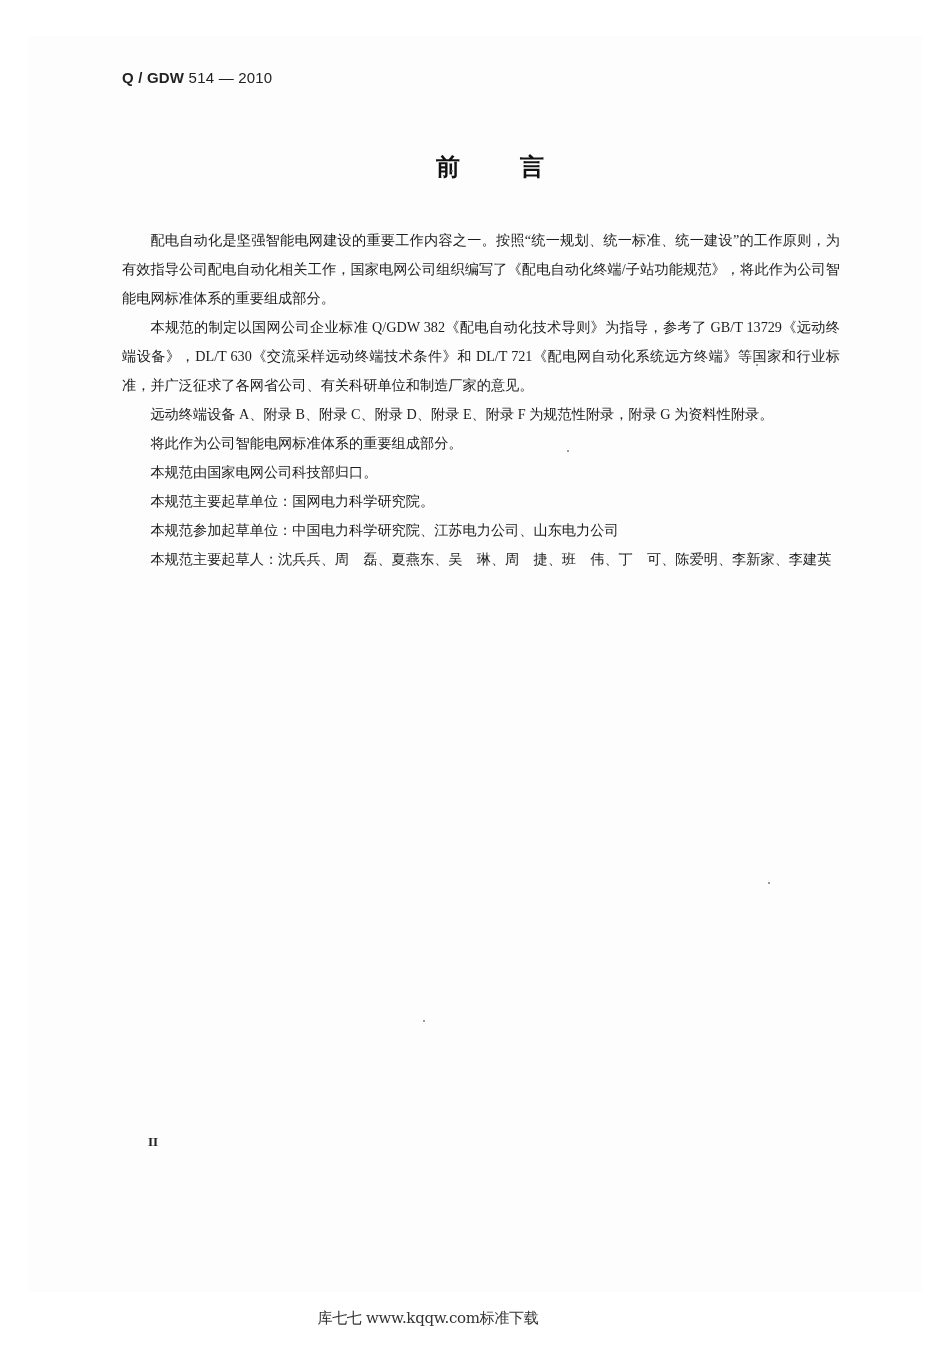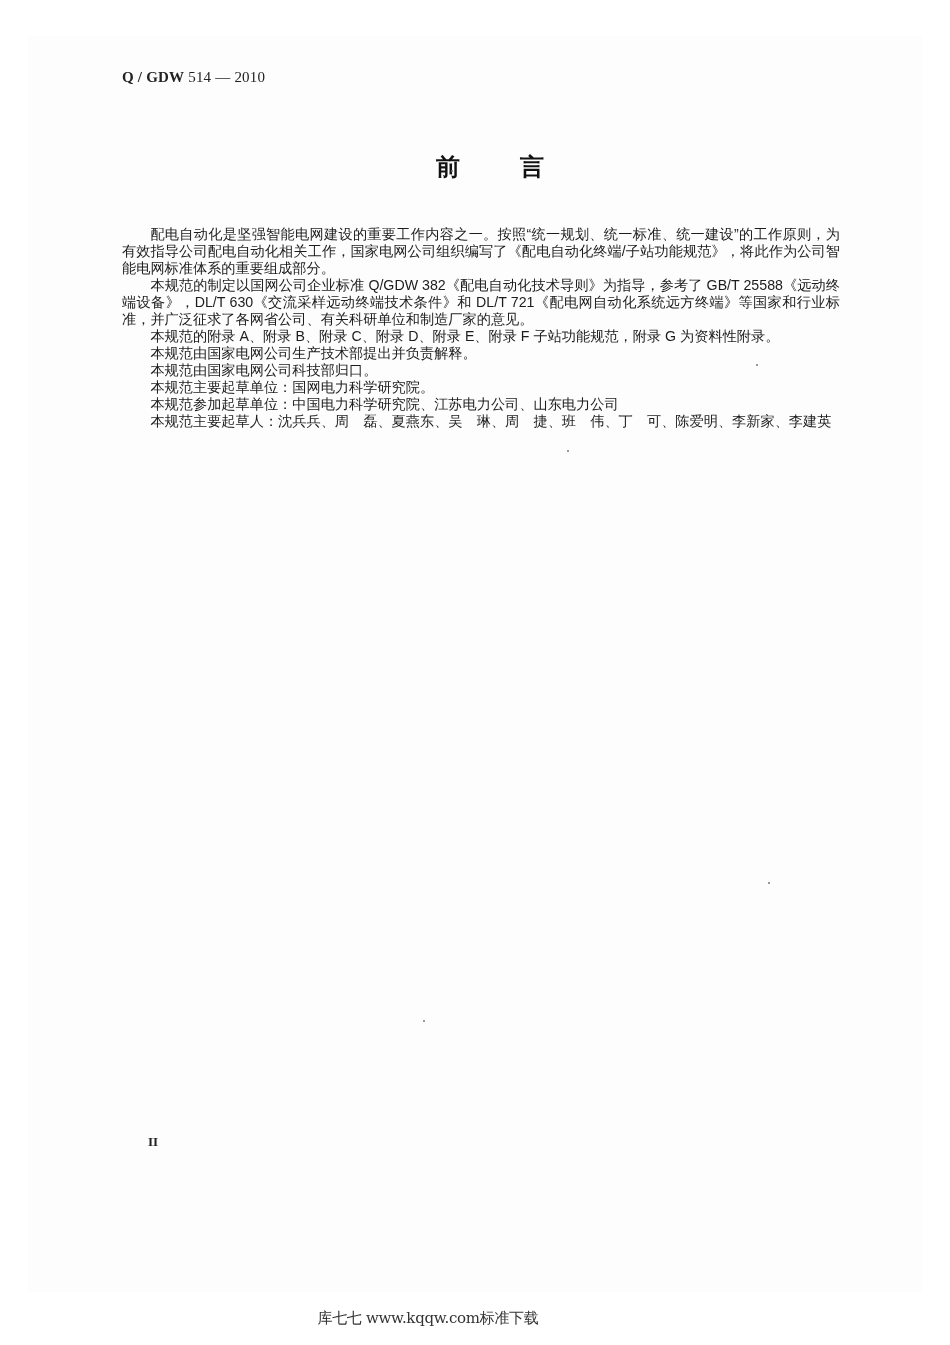--- a/index.html
+++ b/index.html
@@ -20,21 +20,21 @@
       left: 28px;
       top: 36px;
       width: 894px;
       height: 1256px;
       background: #fdfdfd;
     }
     .std-code {
       position: absolute;
       left: 122px;
       top: 69px;
-      font-family: Liberation Serif, serif;
+      font-family: Liberation Sans, sans-serif;
       font-size: 15px;
       color: #222;
       white-space: pre;
       letter-spacing: 0.2px;
     }
     .std-code .bold {
       font-weight: bold;
     }
     .title {
       position: absolute;
@@ -51,23 +51,23 @@
     }
     .title .gap {
       display: inline-block;
       width: 58px;
     }
     .body-text {
       position: absolute;
       left: 122px;
       top: 226px;
       width: 718px;
-      font-family: Liberation Sans, sans-serif;
+      font-family: Liberation Serif, serif;
       font-size: 14.2px;
-      line-height: 17px;
+      line-height: 29px;
       color: #1c1c1c;
       text-align: justify;
     }
     .body-text p {
       margin: 0;
       text-indent: 2em;
     }
     .page-num {
       position: absolute;
       left: 148px;
@@ -100,23 +100,23 @@
 <body>
 
 <div class="page"></div>
 
 <div class="std-code"><span class="bold">Q / GDW</span> <span>514</span> <span>—</span> <span>2010</span></div>
 
 <div class="title"><span>前</span><span class="gap"></span><span>言</span></div>
 
 <div class="body-text">
   <p>配电自动化是坚强智能电网建设的重要工作内容之一。按照“统一规划、统一标准、统一建设”的工作原则，为有效指导公司配电自动化相关工作，国家电网公司组织编写了《配电自动化终端/子站功能规范》，将此作为公司智能电网标准体系的重要组成部分。</p>
-  <p>本规范的制定以国网公司企业标准 Q/GDW 382《配电自动化技术导则》为指导，参考了 GB/T 25588《远动终端设备》，DL/T 630《交流采样远动终端技术条件》和 DL/T 721《配电网自动化系统远方终端》等国家和行业标准，并广泛征求了各网省公司、有关科研单位和制造厂家的意见。</p>
-  <p>本规范的附录 A、附录 B、附录 C、附录 D、附录 E、附录 F 子站功能规范，附录 G 为资料性附录。</p>
-  <p>本规范由国家电网公司生产技术部提出并负责解释。</p>
+  <p>本规范的制定以国网公司企业标准 Q/GDW 382《配电自动化技术导则》为指导，参考了 GB/T 13729《远动终端设备》，DL/T 630《交流采样远动终端技术条件》和 DL/T 721《配电网自动化系统远方终端》等国家和行业标准，并广泛征求了各网省公司、有关科研单位和制造厂家的意见。</p>
+  <p>远动终端设备 A、附录 B、附录 C、附录 D、附录 E、附录 F 为规范性附录，附录 G 为资料性附录。</p>
+  <p>将此作为公司智能电网标准体系的重要组成部分。</p>
   <p>本规范由国家电网公司科技部归口。</p>
   <p>本规范主要起草单位：国网电力科学研究院。</p>
   <p>本规范参加起草单位：中国电力科学研究院、江苏电力公司、山东电力公司</p>
   <p>本规范主要起草人：沈兵兵、周　磊、夏燕东、吴　琳、周　捷、班　伟、丁　可、陈爱明、李新家、李建英</p>
 </div>
 
 <div class="speck" style="left:451px; top:170px;"></div>
 <div class="speck" style="left:756px; top:364px;"></div>
 <div class="speck" style="left:768px; top:882px;"></div>
 <div class="speck" style="left:423px; top:1020px;"></div>

